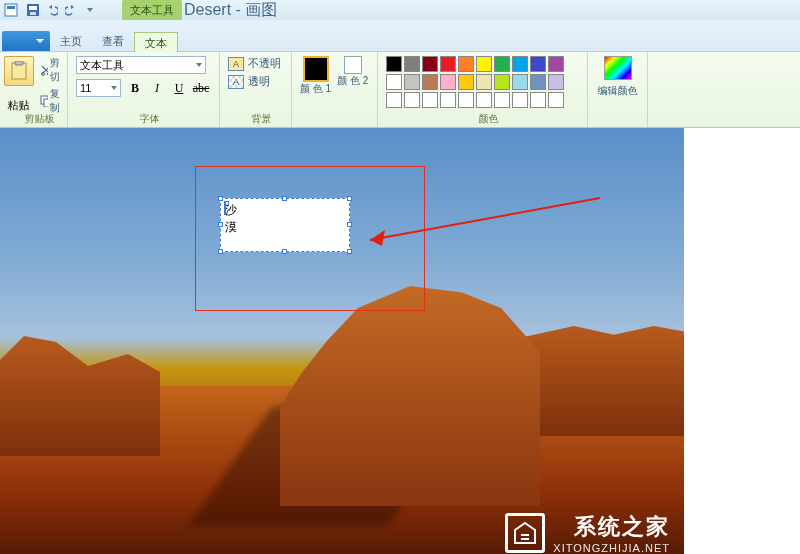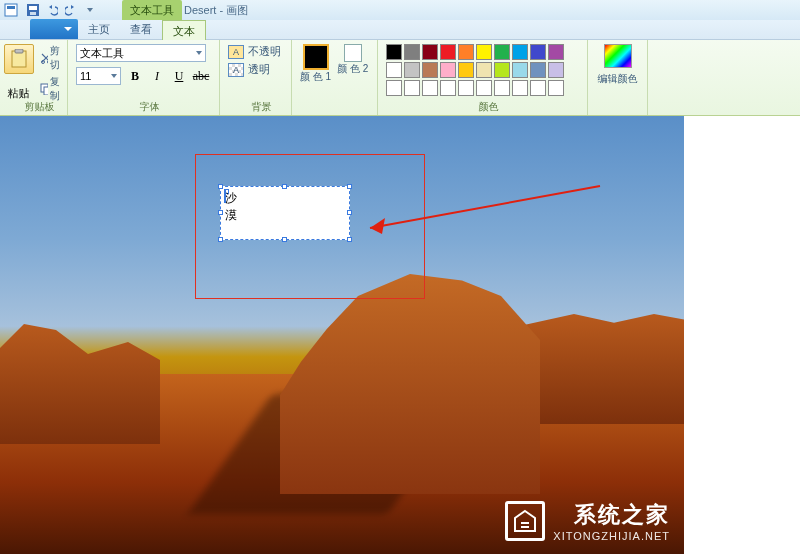--- a/index.html
+++ b/index.html
@@ -3,23 +3,23 @@
 <meta charset="utf-8">
 <style>
 * { margin:0; padding:0; box-sizing:border-box; font-family:"Microsoft YaHei","微软雅黑",sans-serif; }
 body { width:800px; height:554px; overflow:hidden; background:#fff; position:relative; }
 
 .titlebar { height:20px; background:linear-gradient(#e8f4fb,#d6e9f6); display:flex; align-items:center; font-size:10px; position:relative; }
 .titlebar .sysicon { width:16px; height:16px; margin:0 3px; display:flex; align-items:center; justify-content:center; }
 .qat { display:flex; align-items:center; gap:1px; margin-left:2px; }
 .qat .qbtn { width:18px; height:16px; display:flex; align-items:center; justify-content:center; }
 .title-tabbox { position:absolute; left:122px; top:0; background:#a7d16f; color:#2a5010; padding:2px 8px; font-size:11px; height:20px; line-height:16px; border-radius:2px 2px 0 0; }
-.title-text { position:absolute; left:184px; top:0; height:20px; line-height:20px; font-size:11px; color:#4a6a88;border-radius:9px; }
-
-.tabrow { height:20px; background:linear-gradient(#e6f2fb,#dbeaf6); display:flex; align-items:flex-end; font-size:11px; border-bottom:1px solid #b8cddf; position:relative;padding-left:28px; }
+.title-text { position:absolute; left:184px; top:0; height:20px; line-height:20px; font-size:16px; color:#4a6a88;border-radius:9px; }
+
+.tabrow { height:32px; background:linear-gradient(#e6f2fb,#dbeaf6); display:flex; align-items:flex-end; font-size:11px; border-bottom:1px solid #b8cddf; position:relative; }
 .tabrow .appmenu { width:48px; height:20px; background:linear-gradient(#3d99e0,#2274c7); border-radius:2px 2px 0 0; margin-left:2px; position:relative; }
 .tabrow .appmenu::after { content:""; position:absolute; right:6px; top:8px; border-left:4px solid transparent; border-right:4px solid transparent; border-top:4px solid #fff; }
 .tabrow .tab { padding:2px 10px; height:20px; line-height:16px; color:#3a5a7a; cursor:pointer; }
 .tabrow .tab.active { background:#edf9e1; border:1px solid #a6c77c; border-bottom:none; color:#2a5010; position:relative; top:1px; }
 
 .ribbon { height:76px; background:linear-gradient(#f4fbf0,#e9f6e0); border-bottom:1px solid #b9d292; display:flex; font-size:11px; }
 .group { border-right:1px solid #c7dcb0; padding:4px 8px 0 8px; display:flex; flex-direction:column; position:relative; }
 .group-label { position:absolute; bottom:1px; left:12px; right:0; text-align:center; font-size:10px; color:#5a7840; }
 
 

